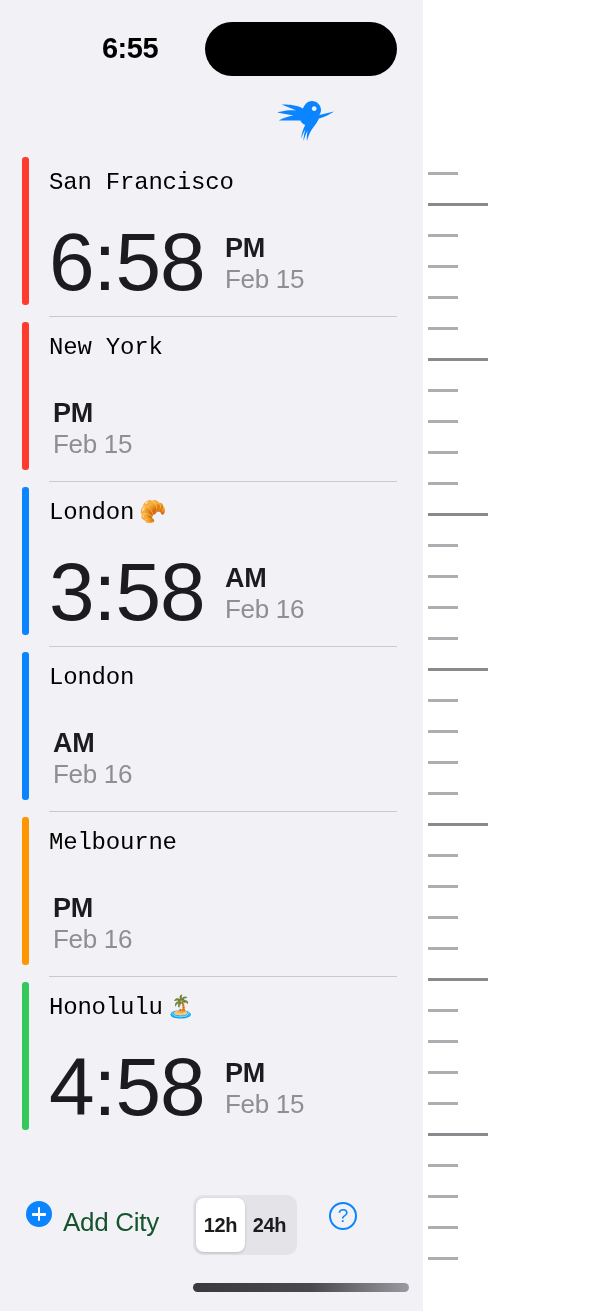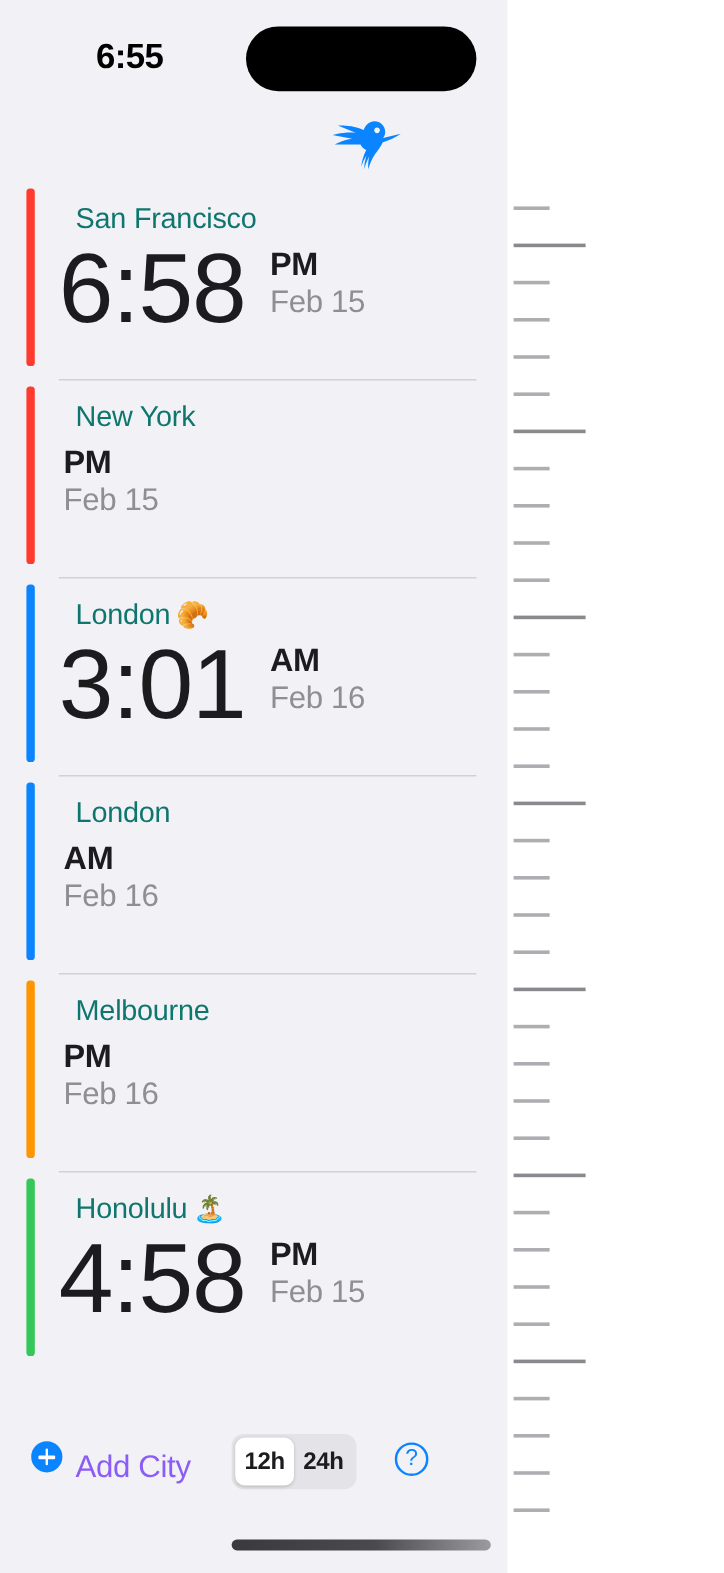--- a/index.html
+++ b/index.html
@@ -36,21 +36,21 @@
   }
   #status-time {
     position: absolute;
     left: 80px;
     top: 32px;
     width: 100px;
     font-size: 29px;
     font-weight: bold;
     letter-spacing: -0.5px;
     color: #000000;
-    text-align: left;
+    text-align: center;
   }
   #dynamic-island {
     position: absolute;
     left: 205px;
     top: 22px;
     width: 192px;
     height: 54px;
     background: #000000;
     border-radius: 27px;
   }
@@ -133,26 +133,27 @@
   .accent-bar {
     position: absolute;
     left: 22px;
     top: 5px;
     width: 7px;
     height: 148px;
     border-radius: 3px;
   }
   .city-name {
     position: absolute;
-    left: 63px;
+    left: 49px;
     top: 17px;
     font-size: 24px;
-    color: #0f766e;
+    color: #000000;
     letter-spacing: -0.2px;
     white-space: nowrap;
+    font-family: Liberation Mono, monospace;
   }
   .city-emoji {
     font-size: 22px;
     margin-left: 5px;
   }
   .time-block {
     position: absolute;
     left: 49px;
     top: 45px;
     height: 90px;
@@ -162,33 +163,35 @@
   .time-digits {
     font-size: 82px;
     font-weight: 200;
     line-height: 88px;
     color: #1c1c1e;
     letter-spacing: -1px;
     font-variant-numeric: tabular-nums;
     display: block;
     min-width: 172px;
     text-align: left;
+    margin-top: 21px;
   }
   .time-meta {
     display: block;
     margin-left: 4px;
     padding-top: 8px;
   }
   .meridiem {
     display: block;
     font-size: 27px;
     font-weight: bold;
     color: #1c1c1e;
     line-height: 30px;
     letter-spacing: -0.3px;
+    margin-top: 28px;
   }
   .date-label {
     display: block;
     font-size: 26px;
     color: #8E8E93;
     line-height: 32px;
     letter-spacing: -0.3px;
     white-space: nowrap;
   }
   .row-divider {
@@ -234,30 +237,30 @@
     border-radius: 1px;
   }
   #plus-circle::before {
     left: 6px; top: 12px; width: 14px; height: 2.6px;
   }
   #plus-circle::after {
     left: 11.7px; top: 6px; width: 2.6px; height: 14px;
   }
   #add-city-label {
     font-size: 26px;
-    color: #8b5cf6;
+    color: #14532d;
     letter-spacing: -0.3px;
     margin-top: 16px;
   }
   #format-toggle {
     position: absolute;
     left: 193px;
     top: 10px;
     width: 104px;
-    height: 46px;
+    height: 60px;
     background: #E3E3E8;
     border-radius: 10px;
     display: flex;
     padding: 3px;
     box-sizing: border-box;
   }
   #format-toggle .seg {
     flex: 1;
     display: flex;
     align-items: center;
@@ -360,21 +363,21 @@
             <span class="meridiem">PM</span>
             <span class="date-label">Feb 15</span>
           </span>
         </div>
         <div class="row-divider"></div>
       </div>
       <div class="city-row">
         <div class="accent-bar" style="background: rgb(10, 132, 255);"></div>
         <div class="city-name"><span>London</span><span class="city-emoji">🥐</span></div>
         <div class="time-block">
-          <span class="time-digits">3:01</span>
+          <span class="time-digits">3:58</span>
           <span class="time-meta">
             <span class="meridiem">AM</span>
             <span class="date-label">Feb 16</span>
           </span>
         </div>
         <div class="row-divider"></div>
       </div>
       <div class="city-row">
         <div class="accent-bar" style="background: rgb(10, 132, 255);"></div>
         <div class="city-name"><span>London</span></div>

